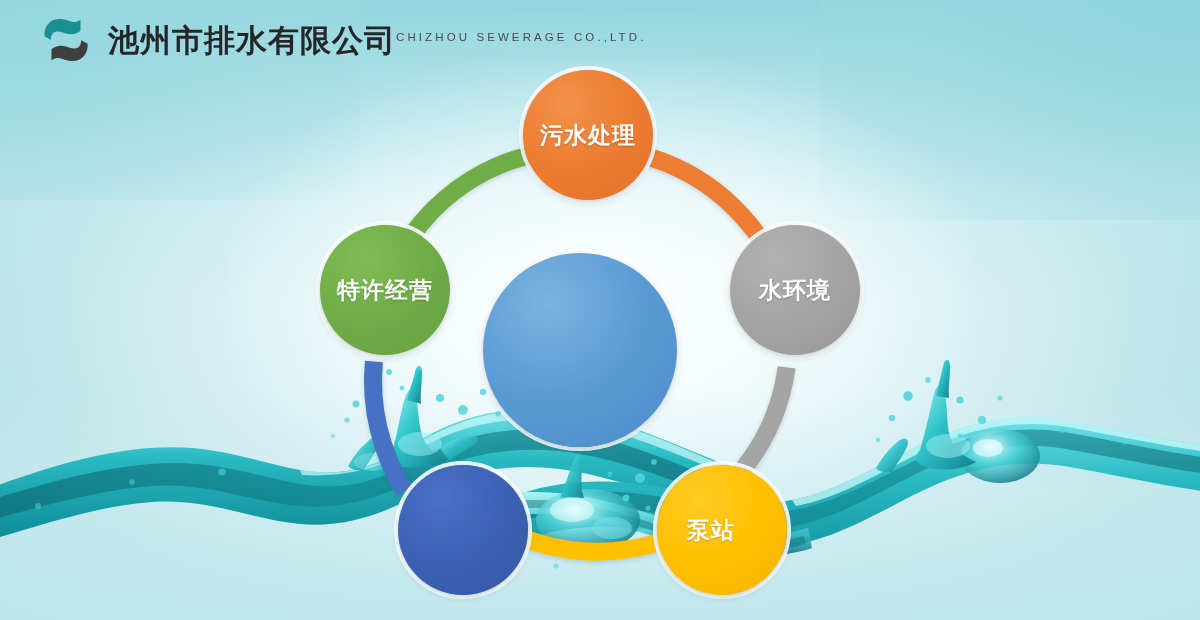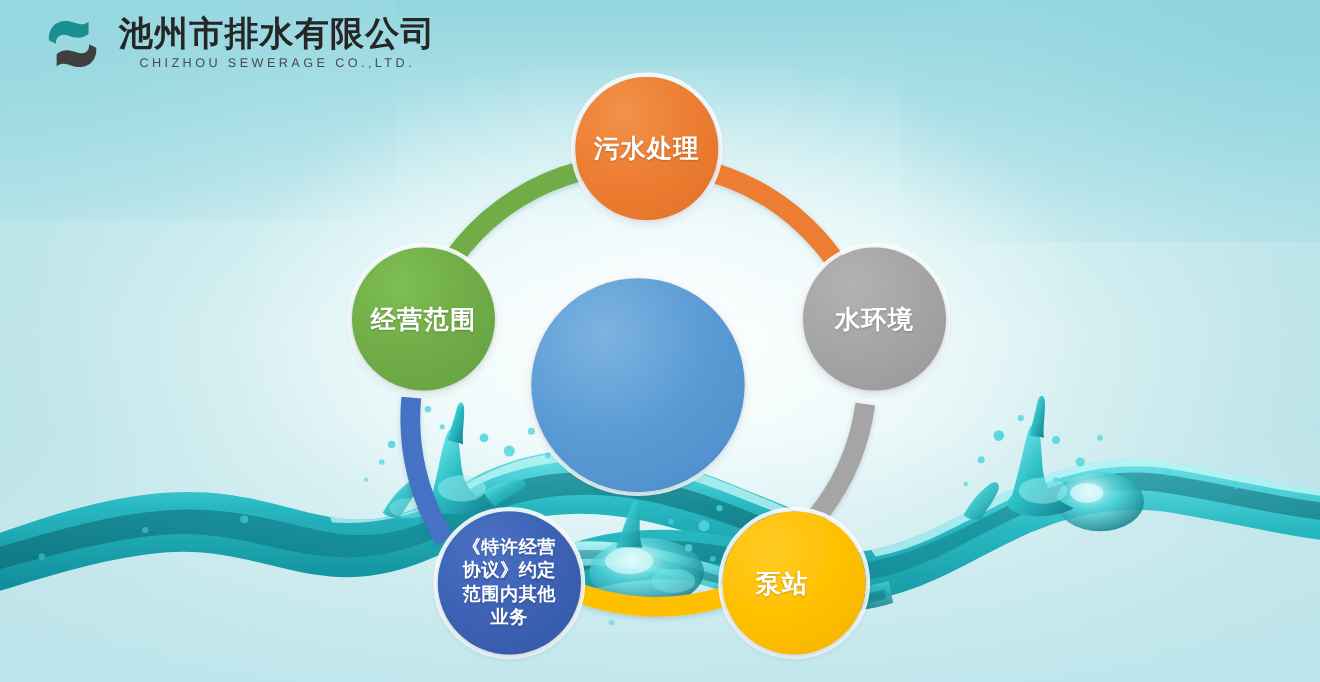--- a/index.html
+++ b/index.html
@@ -56,21 +56,21 @@
 
   
   #water { position:absolute; left:0; top:0; width:1200px; height:620px; }
 
   
   .logo-block {
     position:absolute; left:38px; top:14px;
     display:flex; align-items:center; gap:14px;
   }
   .logo-mark { width:56px; height:52px; display:block; }
-  .logo-text { display:flex; flex-direction:column; line-height:1; }
+  .logo-text { display:flex; line-height:1; }
   .logo-cn {
     font-size:31px; font-weight:bold; color:#262626;
     letter-spacing:1px; white-space:nowrap;
   }
   .logo-en {
     font-size:11.5px; color:#4a4a4a; letter-spacing:3.1px;
     margin-top:7px; white-space:nowrap; font-weight:normal;text-align:center;
   }
 
   
@@ -338,22 +338,16 @@
     <circle cx="580" cy="350" r="97" fill="url(#gCenter)" filter="url(#softShadow)"></circle>
   </svg>
 
 
   <div class="node-label lbl-node" style="left:523px; top:113px; width:130px; height:44px;">污水处理</div>
 
   <div class="node-label lbl-node" style="left:730px; top:268px; width:130px; height:44px;">水环境</div>
 
   <div class="node-label lbl-node" style="left:657px; top:508px; width:108px; height:44px;">泵站</div>
 
-  <div class="node-label lbl-small" id="franchise-label" style="left:400px; top:482px; width:126px; height:96px; flex-direction:column;">
-      <div>《特许经营</div>
-      <div>协议》约定</div>
-      <div>范围内其他</div>
-      <div>业务</div>
-    </div>
-
-  <div class="node-label lbl-node" style="left:320px; top:268px; width:130px; height:44px;">经营范围</div>
+
+  <div class="node-label lbl-node" style="left:320px; top:268px; width:130px; height:44px;">特许经营</div>
 
 </div>
 
 </body></html>

